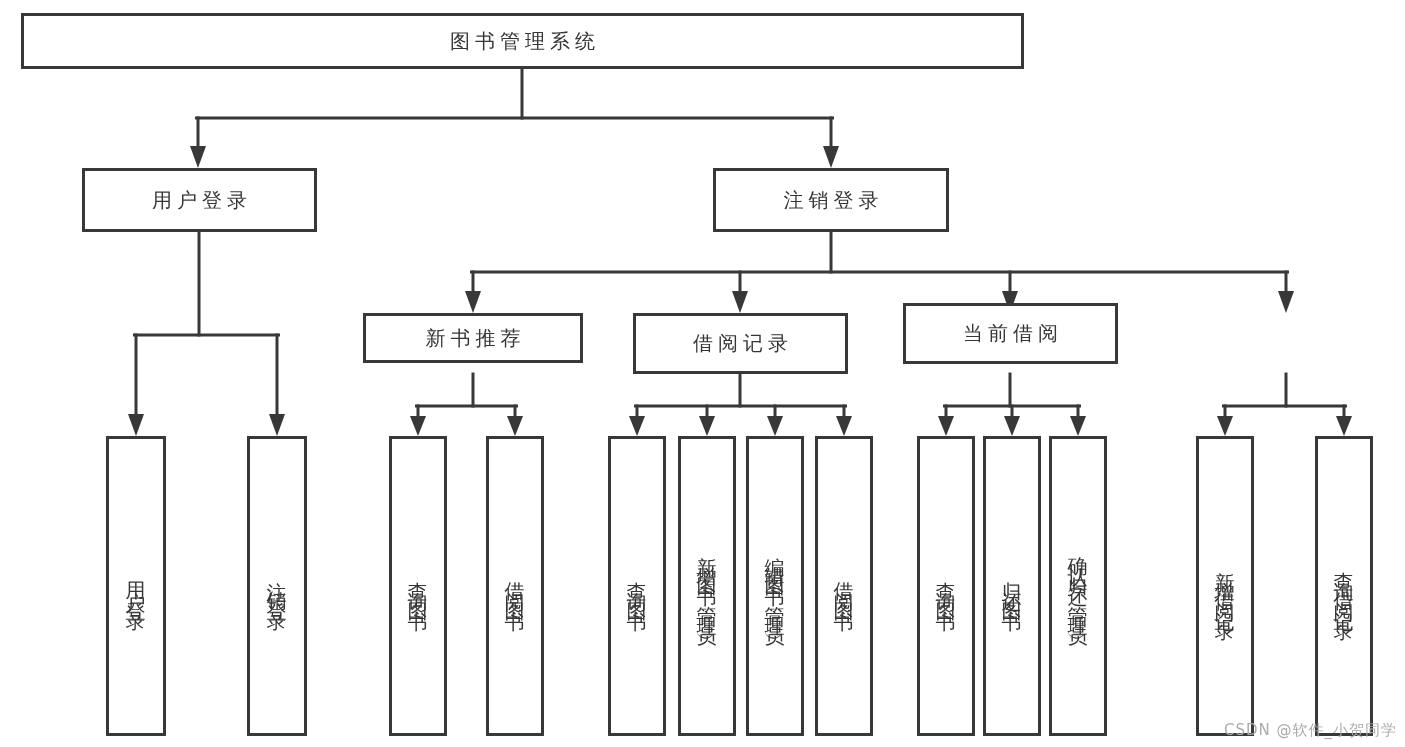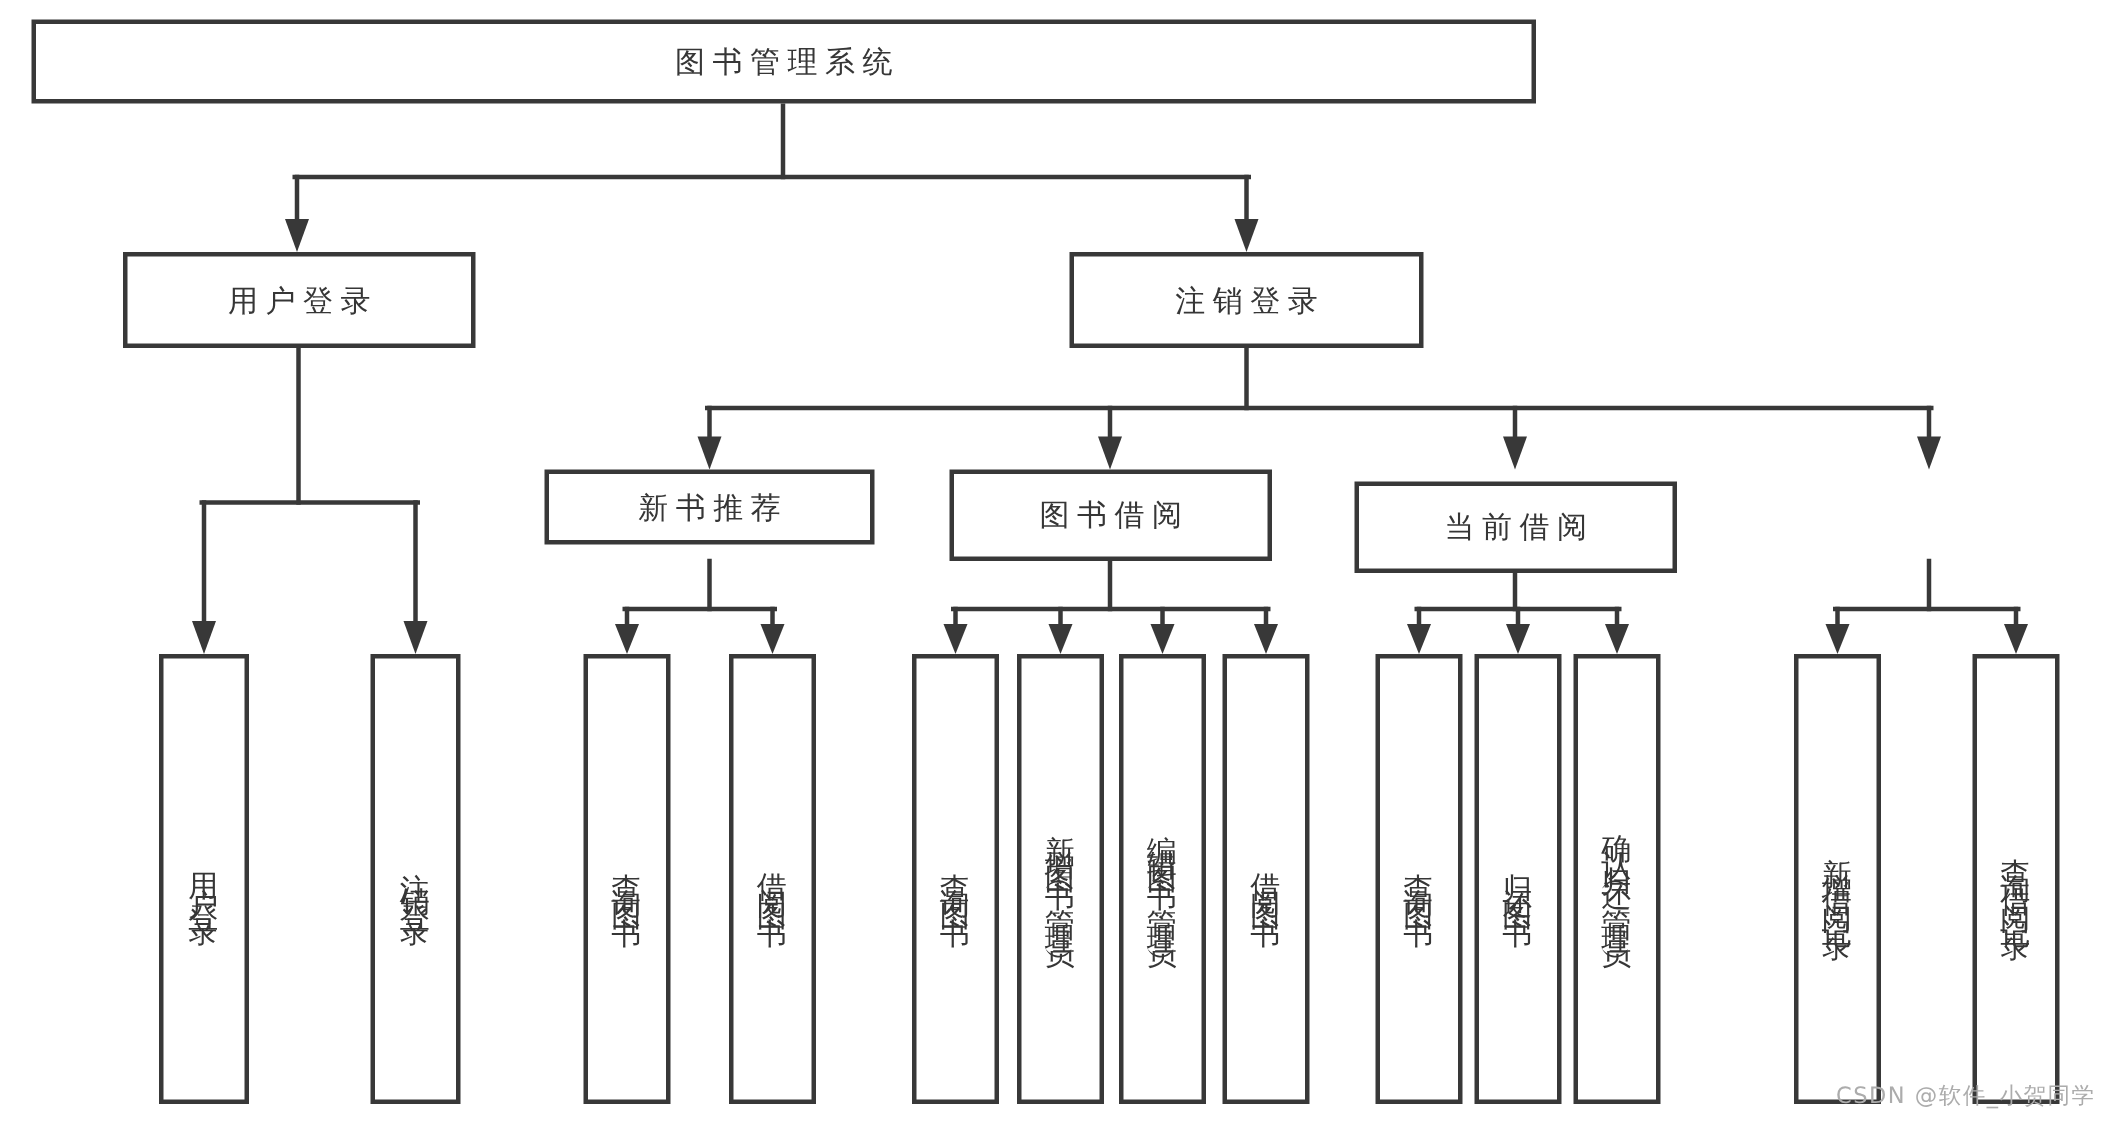--- a/index.html
+++ b/index.html
@@ -115,23 +115,23 @@
     <span class="lbl">用户登录</span>
   </div>
   <div class="node hnode" style="left:713px;top:168px;width:236px;height:64px">
     <span class="lbl">注销登录</span>
   </div>
 
   <div class="node hnode" style="left:363px;top:313px;width:220px;height:50px">
     <span class="lbl">新书推荐</span>
   </div>
   <div class="node hnode" style="left:633px;top:313px;width:215px;height:61px">
-    <span class="lbl">图书借阅</span>
+    <span class="lbl">借阅记录</span>
   </div>
-  <div class="node hnode" style="left:903px;top:321px;width:215px;height:61px">
+  <div class="node hnode" style="left:903px;top:303px;width:215px;height:61px">
     <span class="lbl">当前借阅</span>
   </div>
 
   <div class="node vnode" style="left:106px;top:436px;width:60px;height:300px">
     <span class="lbl">用户登录</span>
   </div>
   <div class="node vnode" style="left:247px;top:436px;width:60px;height:300px">
     <span class="lbl">注销登录</span>
   </div>
   <div class="node vnode" style="left:389px;top:436px;width:58px;height:300px">

